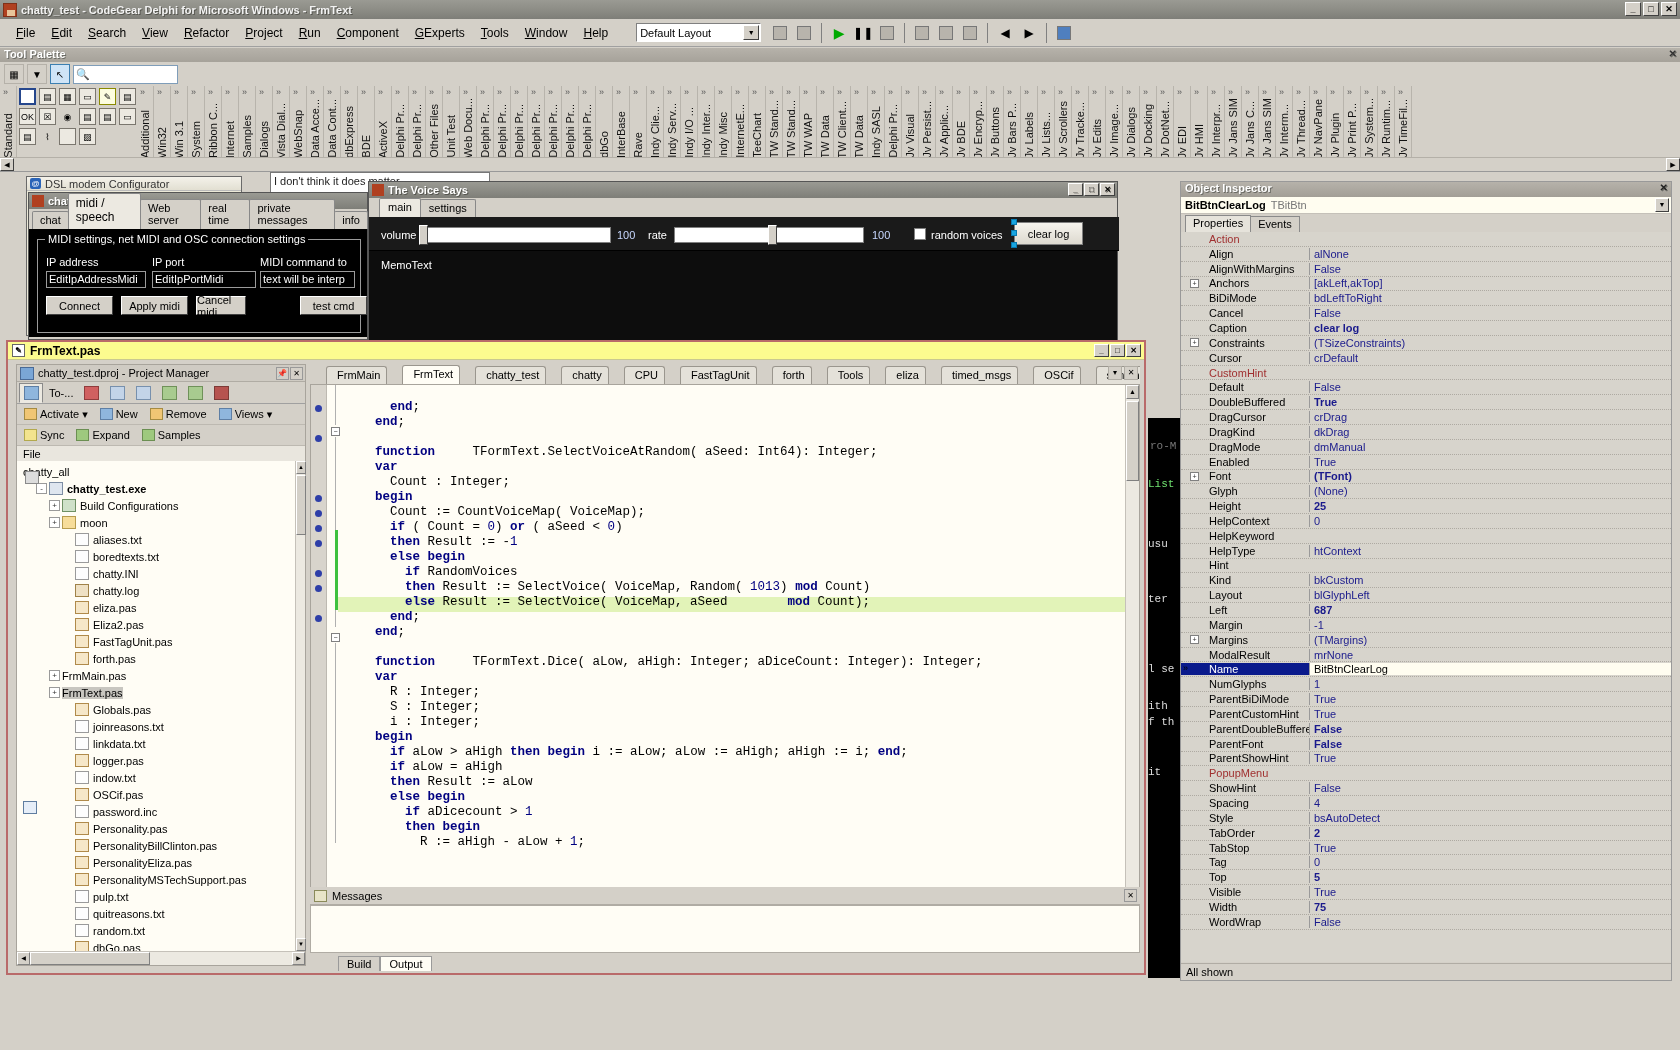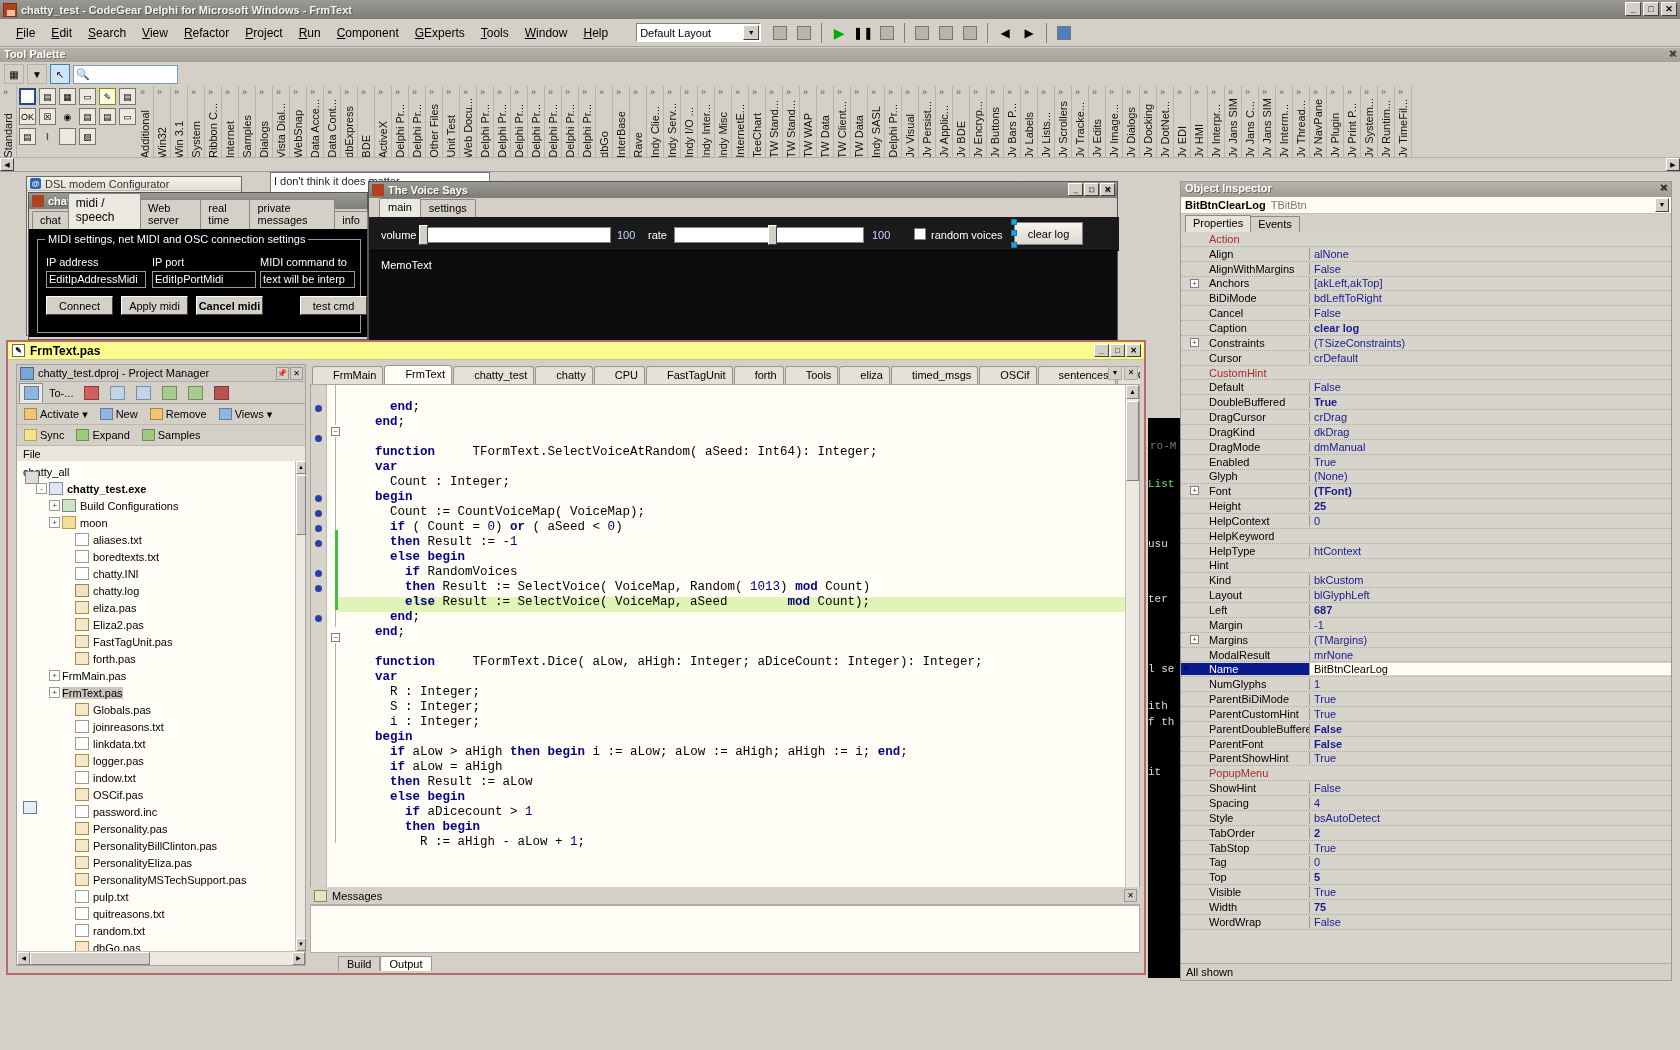--- a/index.html
+++ b/index.html
@@ -331,23 +331,23 @@
   
   .editor{
     position:absolute; left:302px; top:22px; right:4px; bottom:6px;
     background:#d4d0c8;
   }
   .ed-tabs{
     height:20px; display:flex; align-items:flex-end; background:#d4d0c8;
     padding-left:2px; position:relative; overflow:hidden;
   }
   .ed-tab{
-    padding:2px 6px 3px 20px; font-size:11px; background:#e4e1d9;
+    padding:2px 6px 3px 10px; font-size:11px; background:#e4e1d9;
     border:1px solid #9a968e; border-bottom:none; margin-right:1px;
-    border-radius:3px 3px 0 0; white-space:nowrap;
+    border-radius:3px 3px 0 0; white-space:nowrap;margin-left:14px;
   }
   .ed-tab.sel{ background:#fffdf5; padding-bottom:4px; font-weight:normal;}
   .ed-tabs-btns{position:absolute;right:2px;top:2px;display:flex;gap:2px;}
   .ed-tabs-btns span{width:14px;height:14px;background:#d4d0c8;border:1px solid #b0aca4;
     font-size:8px;text-align:center;line-height:12px;}
   .ed-body{
     position:absolute; left:0; top:20px; right:0; bottom:48px;
     background:#fffdf5; border:1px solid #a8a49c; overflow:hidden;
   }
   .gutter{
@@ -900,21 +900,21 @@
       <div class="grp">
         <div class="gtitle">MIDI settings, net MIDI and OSC connection settings</div>
         <div class="fld-lbl" style="left:8px;top:16px;">IP address</div>
         <div class="fld-lbl" style="left:114px;top:16px;">IP port</div>
         <div class="fld-lbl" style="left:222px;top:16px;">MIDI command to</div>
         <div class="fld" style="left:8px;top:31px;width:100px;">EditIpAddressMidi</div>
         <div class="fld" style="left:114px;top:31px;width:104px;">EditIpPortMidi</div>
         <div class="fld" style="left:222px;top:31px;width:95px;">text will be interp</div>
         <div class="btn3d" style="left:8px;top:56px;width:67px;">Connect</div>
         <div class="btn3d" style="left:83px;top:56px;width:67px;">Apply midi</div>
-        <div class="btn3d" style="left:158px;top:56px;width:67px;font-weight:bold;">Cancel midi</div>
+        <div class="btn3d" style="left:158px;top:56px;width:50px;">Cancel midi</div>
         <div class="btn3d" style="left:233px;top:56px;width:67px;margin-left:29px;">test cmd</div>
       </div>
     </div>
   </div>
 
   <div class="voice">
     <div class="tb">
       <span class="ic"></span>
       <span>The Voice Says</span>
       <div class="wbtns">
@@ -1412,27 +1412,27 @@
         </div>
         <div class="prow">
           <span class="pname">DragMode</span>
           <span class="pval">dmManual</span>
         </div>
         <div class="prow">
           <span class="pname">Enabled</span>
           <span class="pval">True</span>
         </div>
         <div class="prow">
-          <span class="pname">Glyph</span>
-          <span class="pval">(None)</span>
-        </div>
-        <div class="prow">
           <span class="pexp">+</span>
           <span class="pname">Font</span>
           <span class="pval bold">(TFont)</span>
+        </div>
+        <div class="prow">
+          <span class="pname">Glyph</span>
+          <span class="pval">(None)</span>
         </div>
         <div class="prow">
           <span class="pname">Height</span>
           <span class="pval bold">25</span>
         </div>
         <div class="prow">
           <span class="pname">HelpContext</span>
           <span class="pval">0</span>
         </div>
         <div class="prow">

